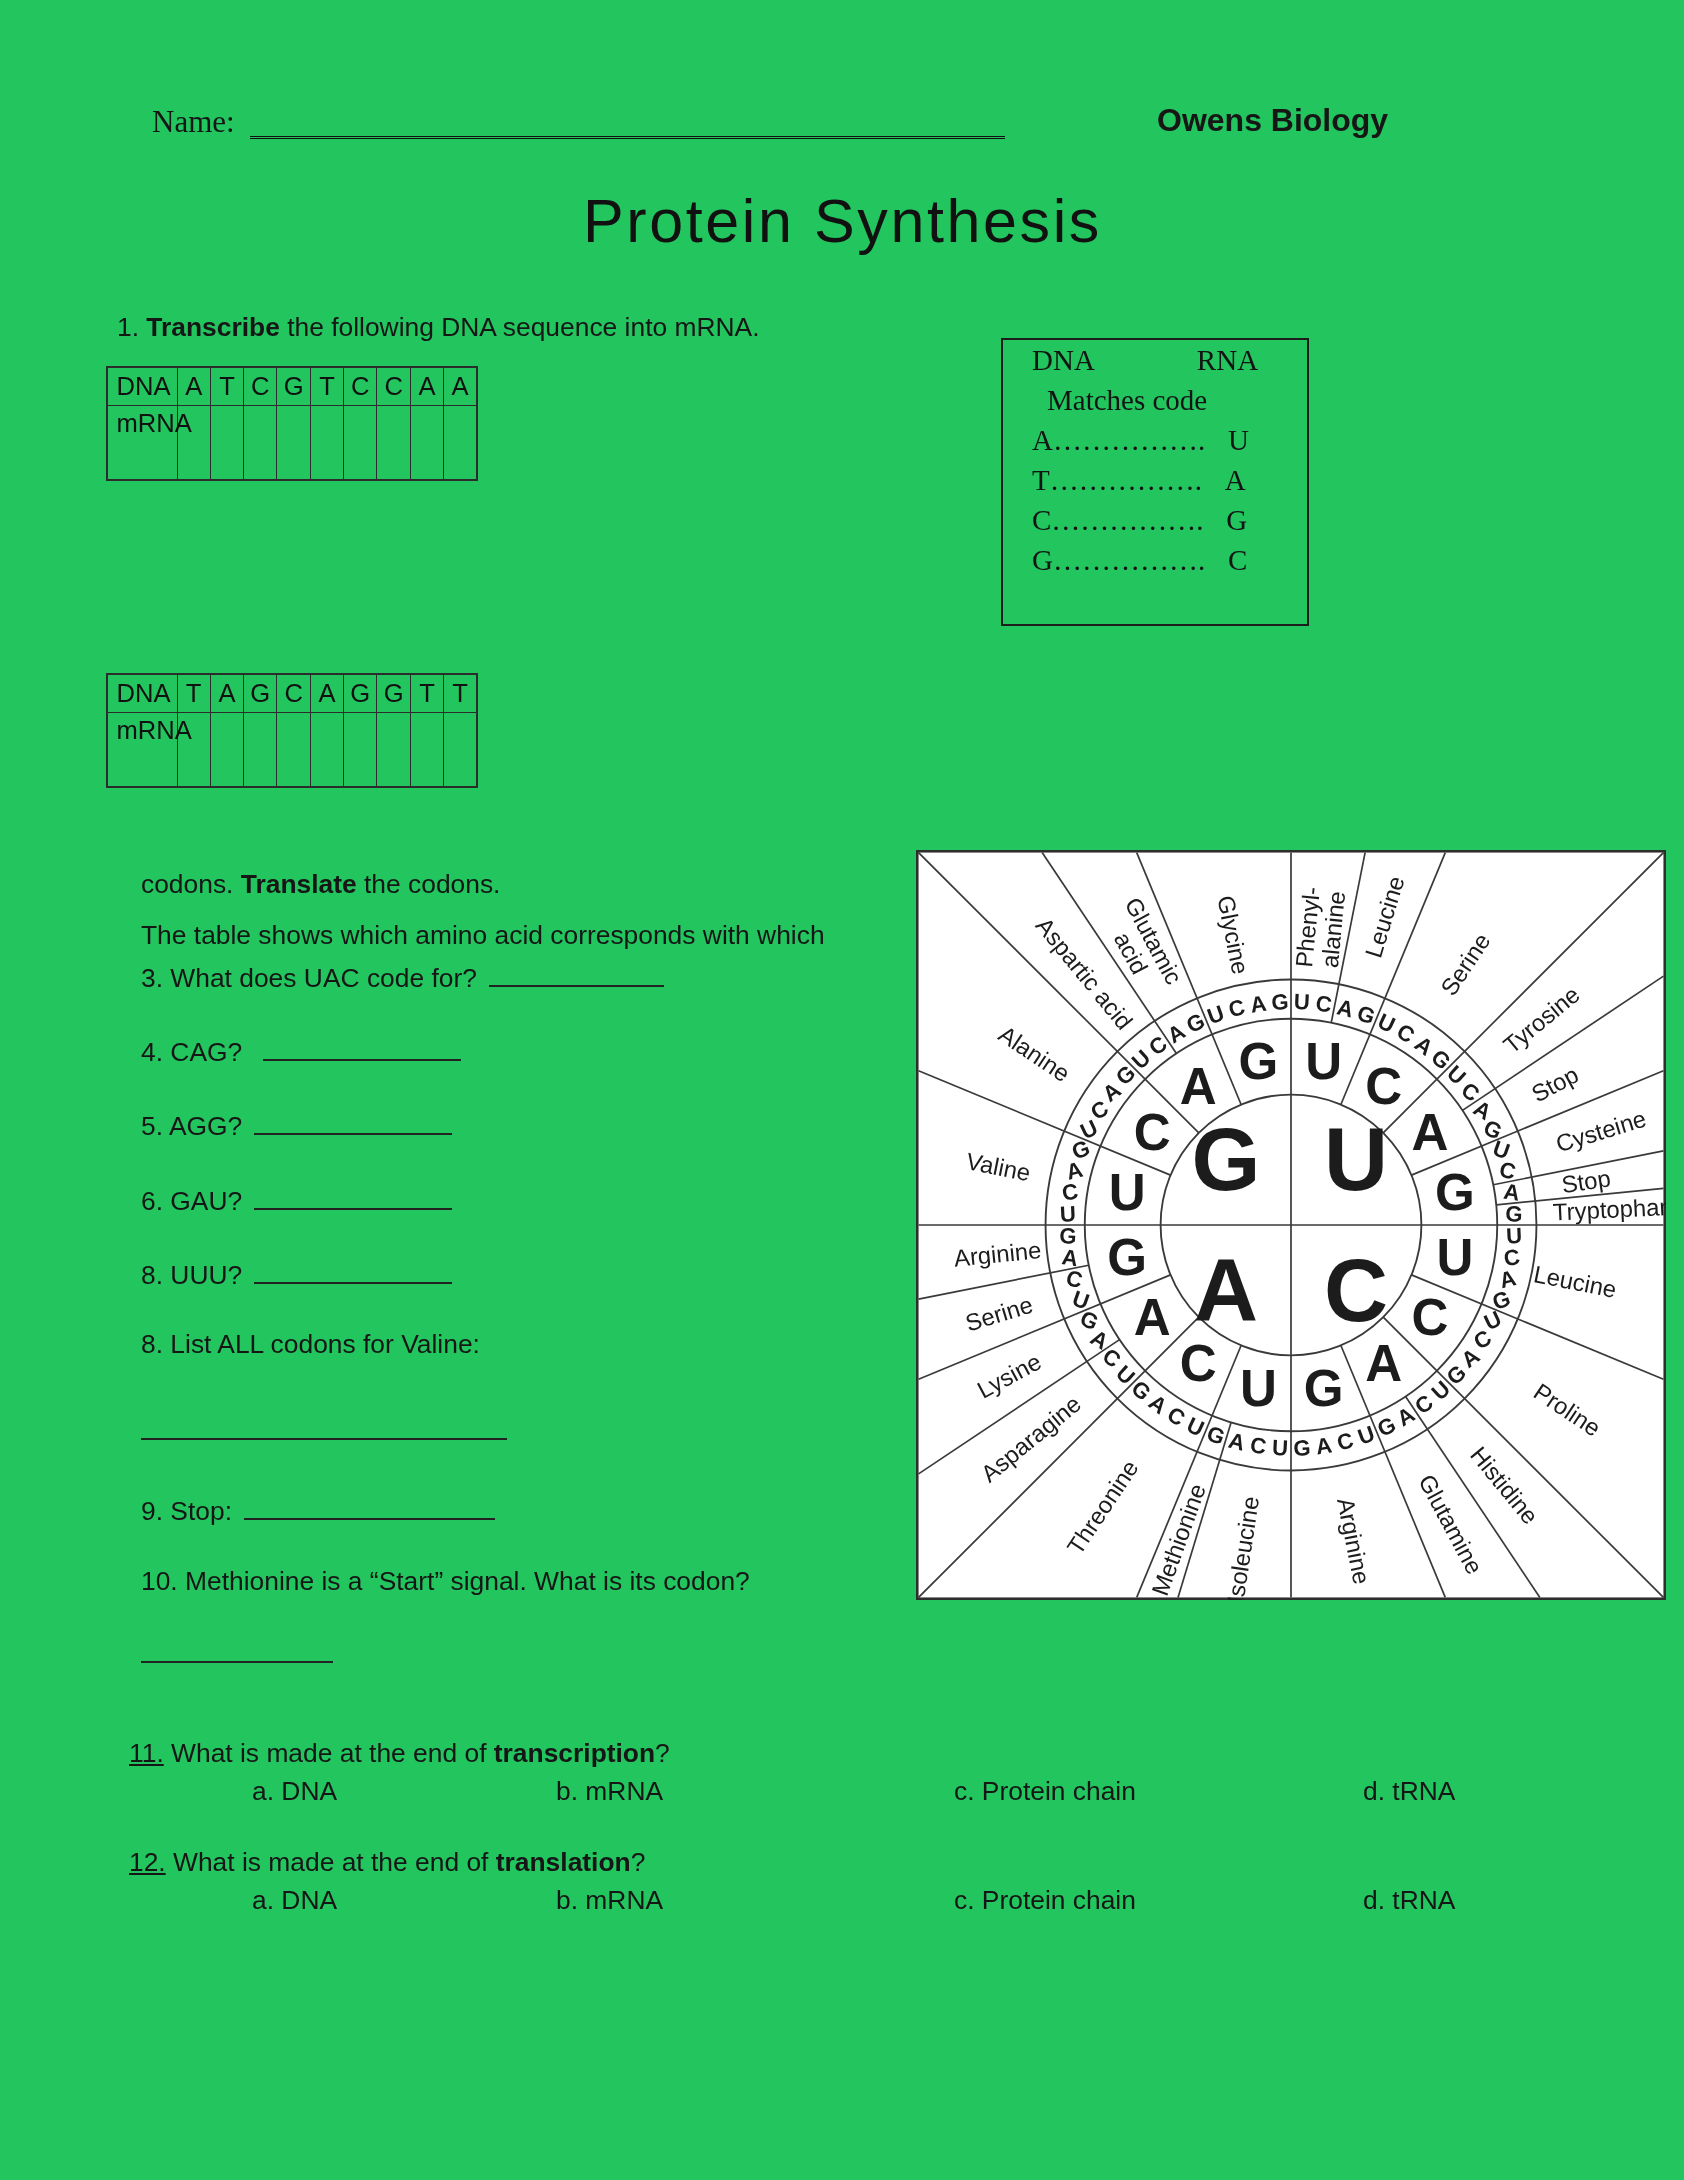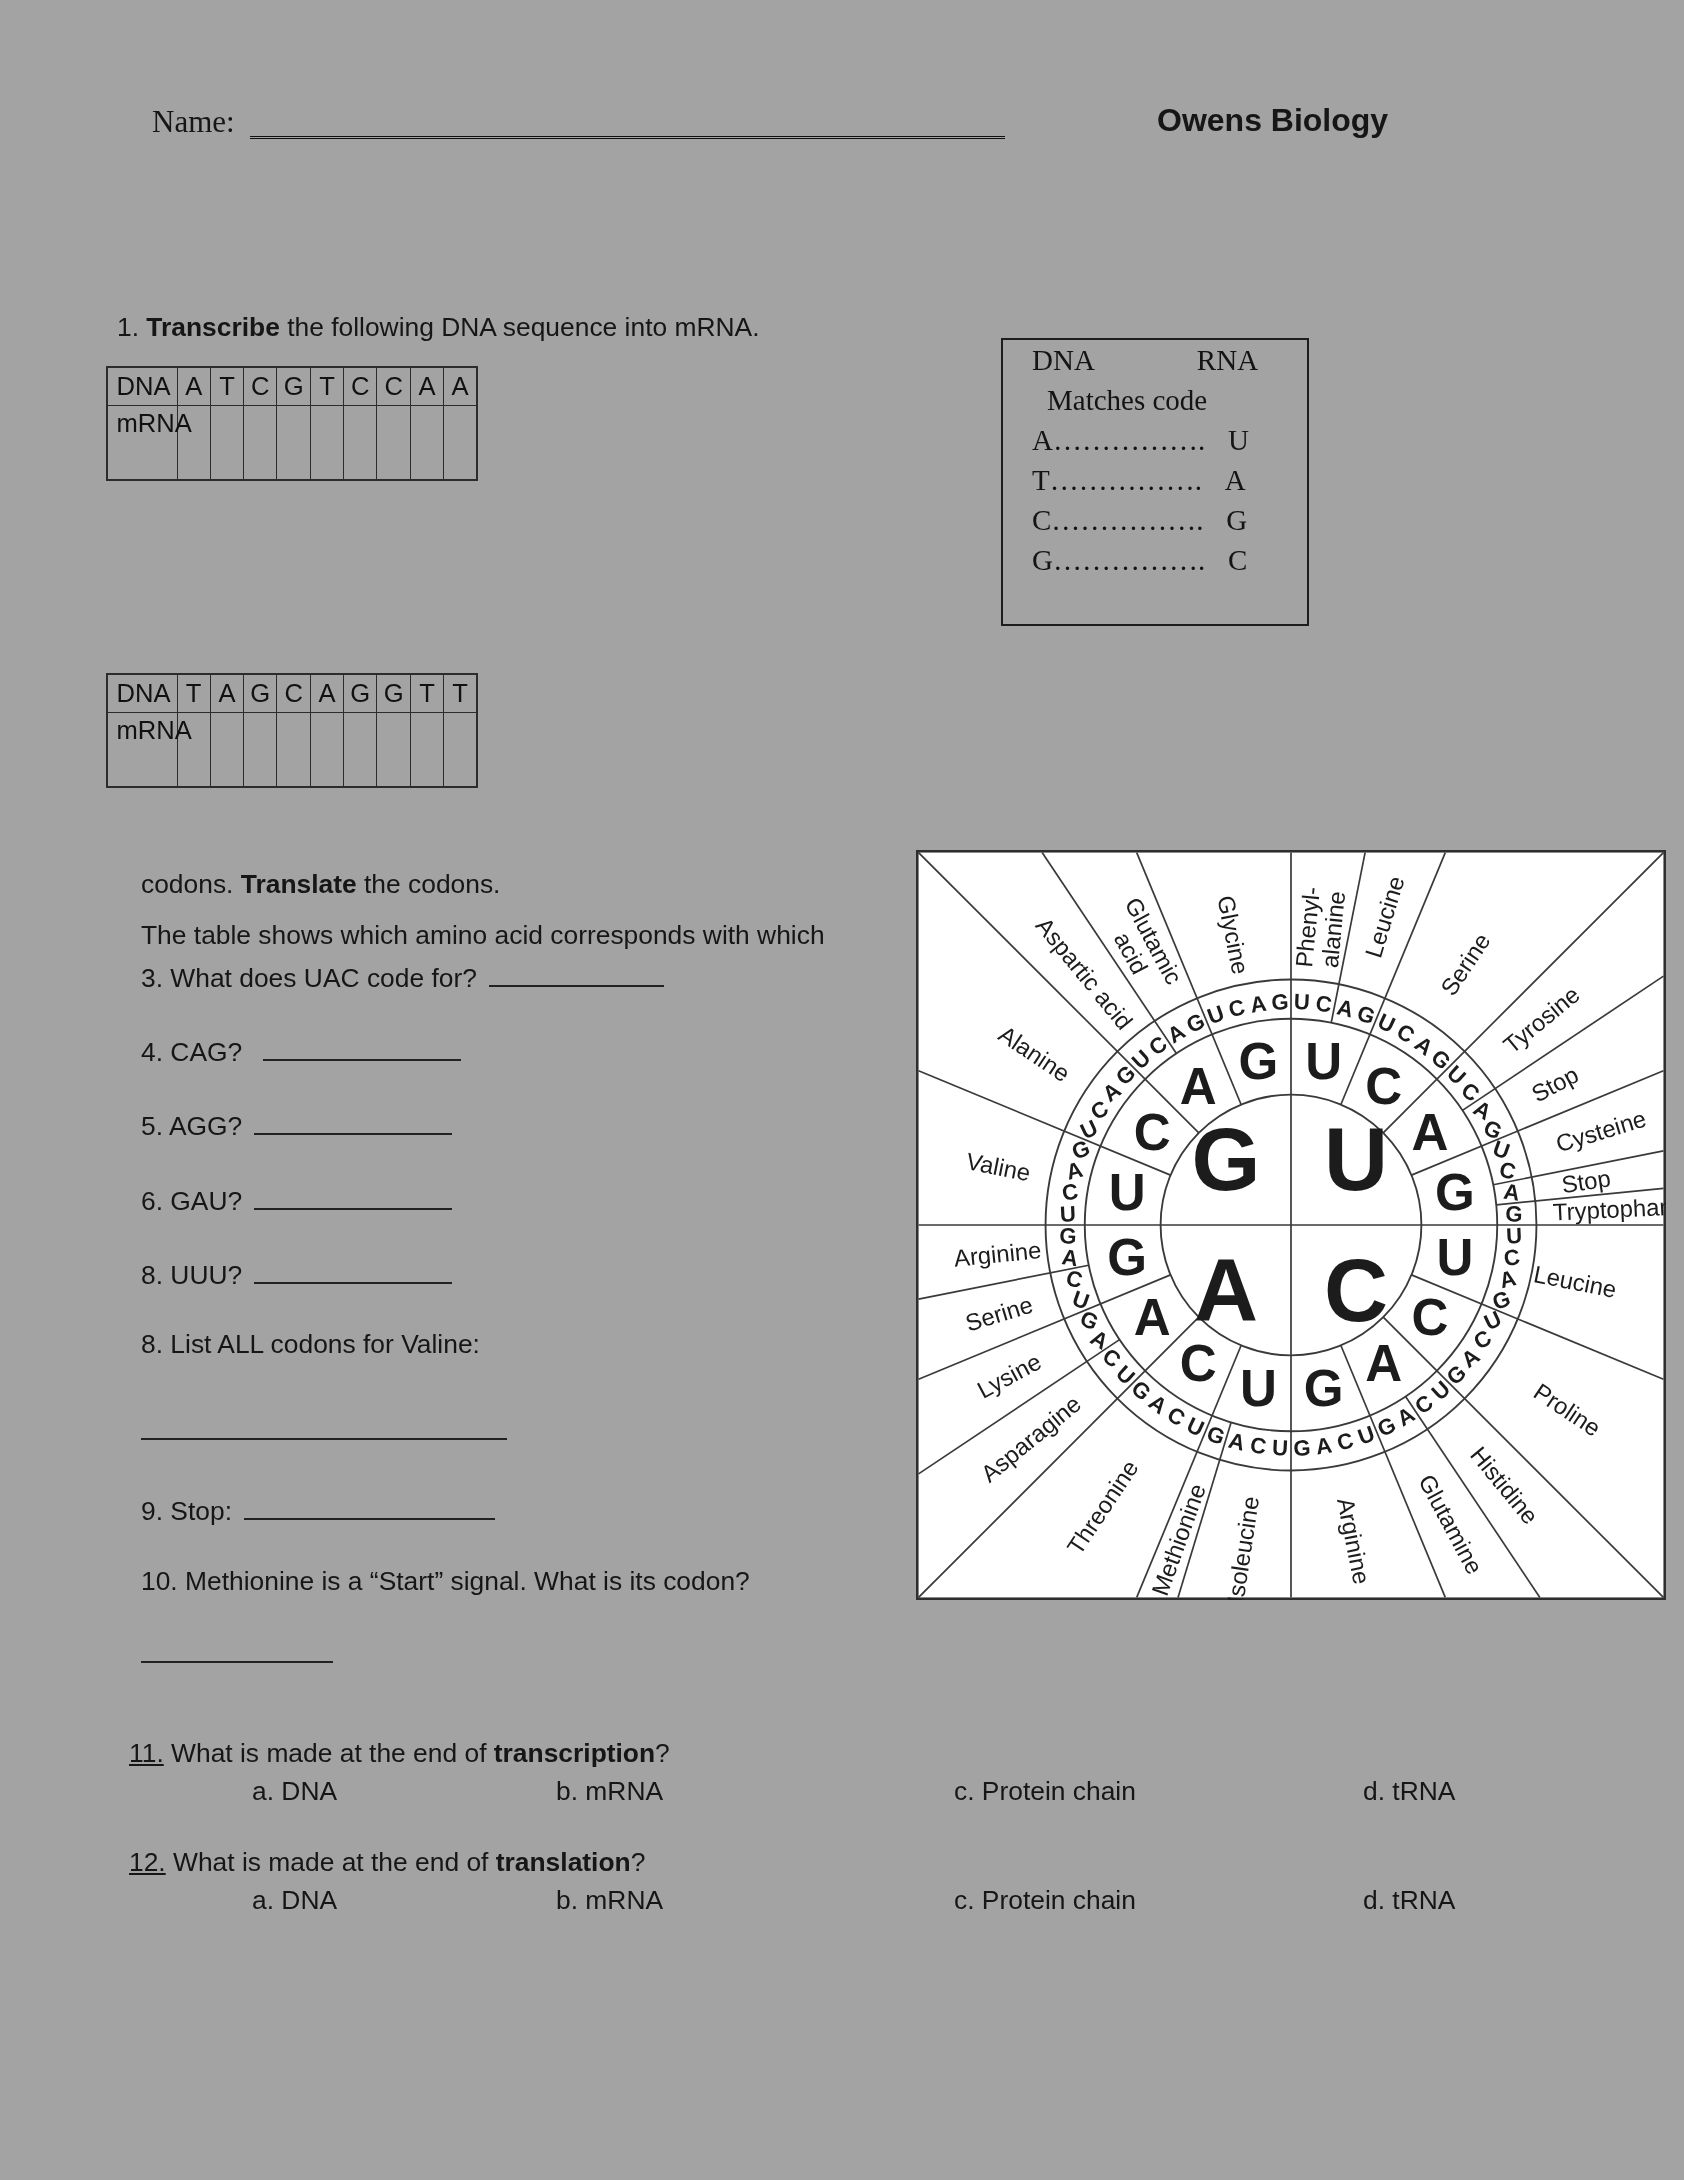--- a/index.html
+++ b/index.html
@@ -1,16 +1,16 @@
 <!DOCTYPE html>
 <html style="font-size:13.6px"><head>
 <meta charset="utf-8">
 <style>
   html,body{margin:0;padding:0;background:#ffffff;}
-  .page{position:relative;width:1685px;height:2181px;background:#a3a3a3;overflow:hidden;
+  .page{position:relative;width:1685px;height:2181px;background:#22c55e;overflow:hidden;
         font-family:"Liberation Sans",sans-serif;color:#161616;}
   .abs{position:absolute;}
   
   .name-label{position:absolute;left:152px;top:104px;font-family:"Liberation Serif",serif;font-size:31px;}
   .name-line{position:absolute;left:250px;top:136px;width:755px;border-bottom:3.4px double #111;}
   .course{position:absolute;left:1157px;top:102px;font-size:32px;font-weight:700;}
   .title{position:absolute;left:0;top:186px;width:1685px;margin:0;text-align:center;
          font-size:61px;font-weight:400;letter-spacing:2.6px;color:#111;}
   
   .q{font-size:26.4px;white-space:nowrap;}
@@ -45,20 +45,21 @@
   svg text{font-family:"Liberation Sans",sans-serif;fill:#1c1c1c;}
 </style>
 </head>
 <body>
 
 <div class="page">
 
   <span class="name-label">Name:</span>
   <div class="name-line"></div>
   <span class="course">Owens Biology</span>
+  <h1 class="title">Protein Synthesis</h1>
 
   <div class="abs q" style="left:117px;top:312px;"><span>1. </span><b>Transcribe</b><span> the following DNA sequence into mRNA.</span></div>
 
   <table class="seq" style="left:106px;top:366px;">
     <tbody>
         <tr class="r1">
       <td class="lab">DNA</td>
       <td>A</td>
       <td>T</td>
       <td>C</td>

